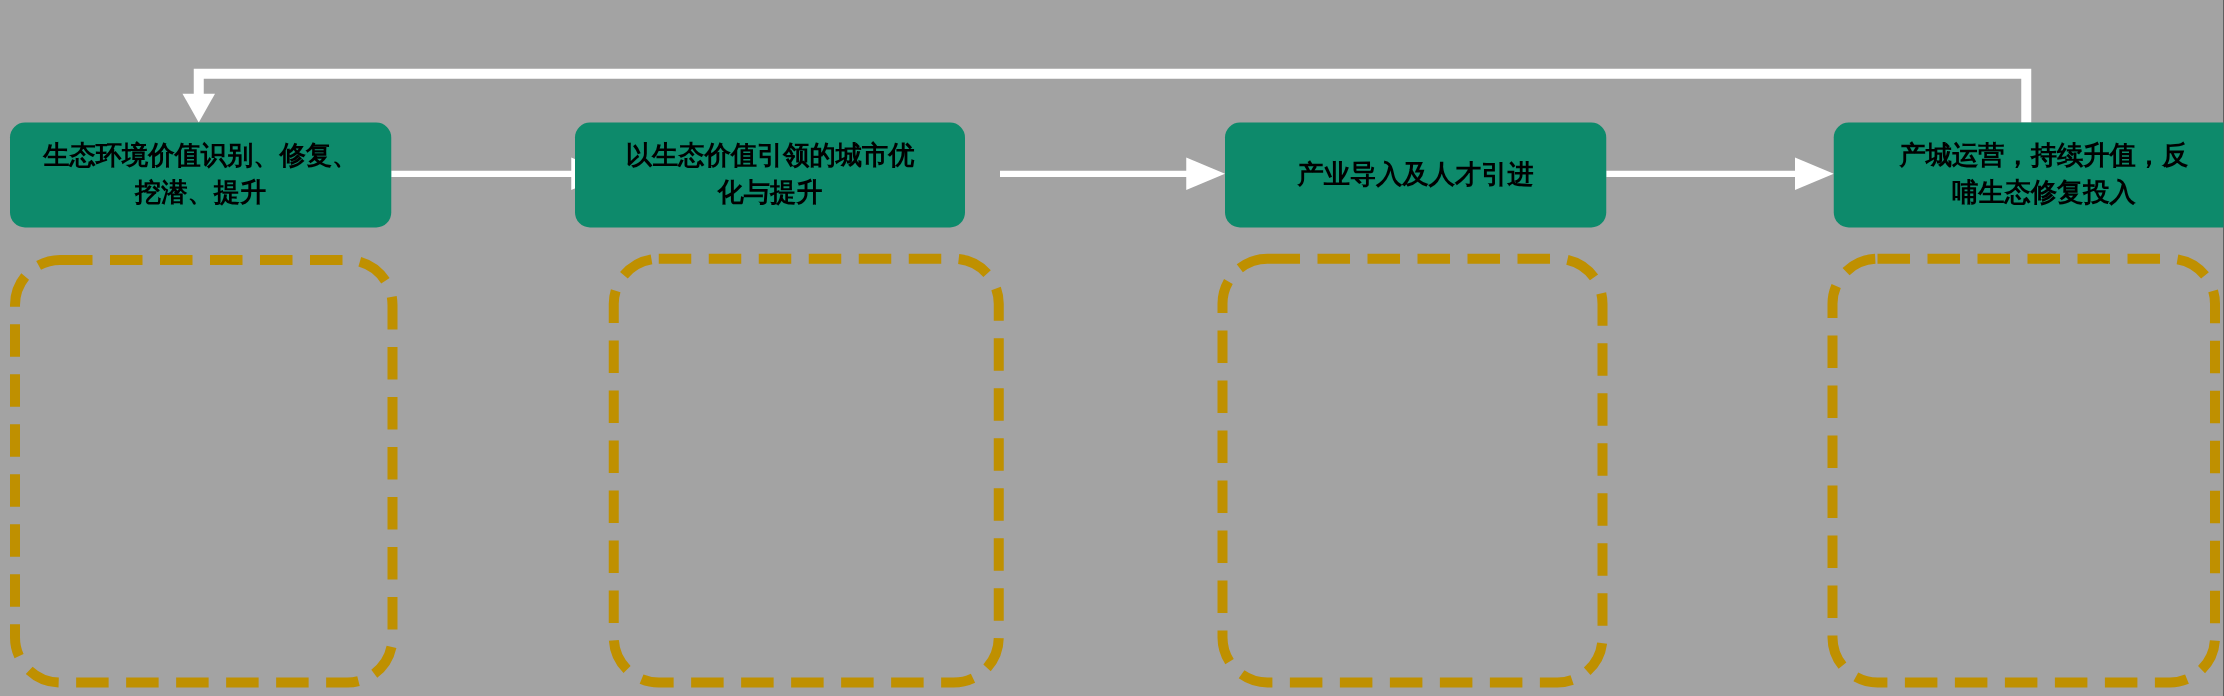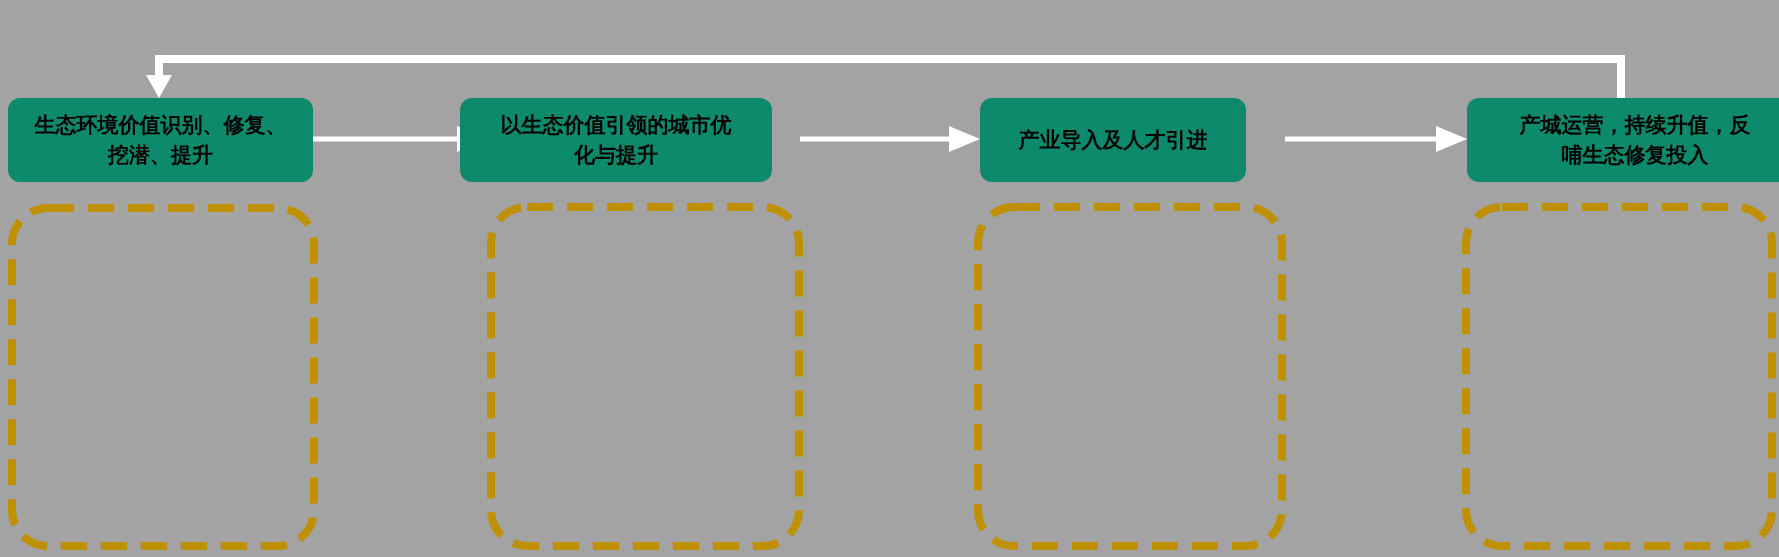--- a/index.html
+++ b/index.html
@@ -37,21 +37,21 @@
   .stage-label {
     color: #000000;
     font-weight: bold;
     font-size: 21px;
     line-height: 1.42;
     text-align: center;
     white-space: pre-line;
   }
   .stage-1 { left: 8px;    width: 305px; }
   .stage-2 { left: 460px;  width: 312px; }
-  .stage-3 { left: 980px;  width: 266px; align-items: center; }
+  .stage-3 { left: 980px;  width: 305px; align-items: center; }
   .stage-4 { left: 1467px; width: 336px; }
 </style>
 </head>
 <body>
 
 <div class="canvas">
 
   <svg class="arrow-layer" viewBox="0 0 1779 557" xmlns="http://www.w3.org/2000/svg">
 
     <rect x="12" y="208" width="302" height="338" rx="36" fill="none" stroke="#bf9000" stroke-width="8" stroke-dasharray="26 14"></rect>

